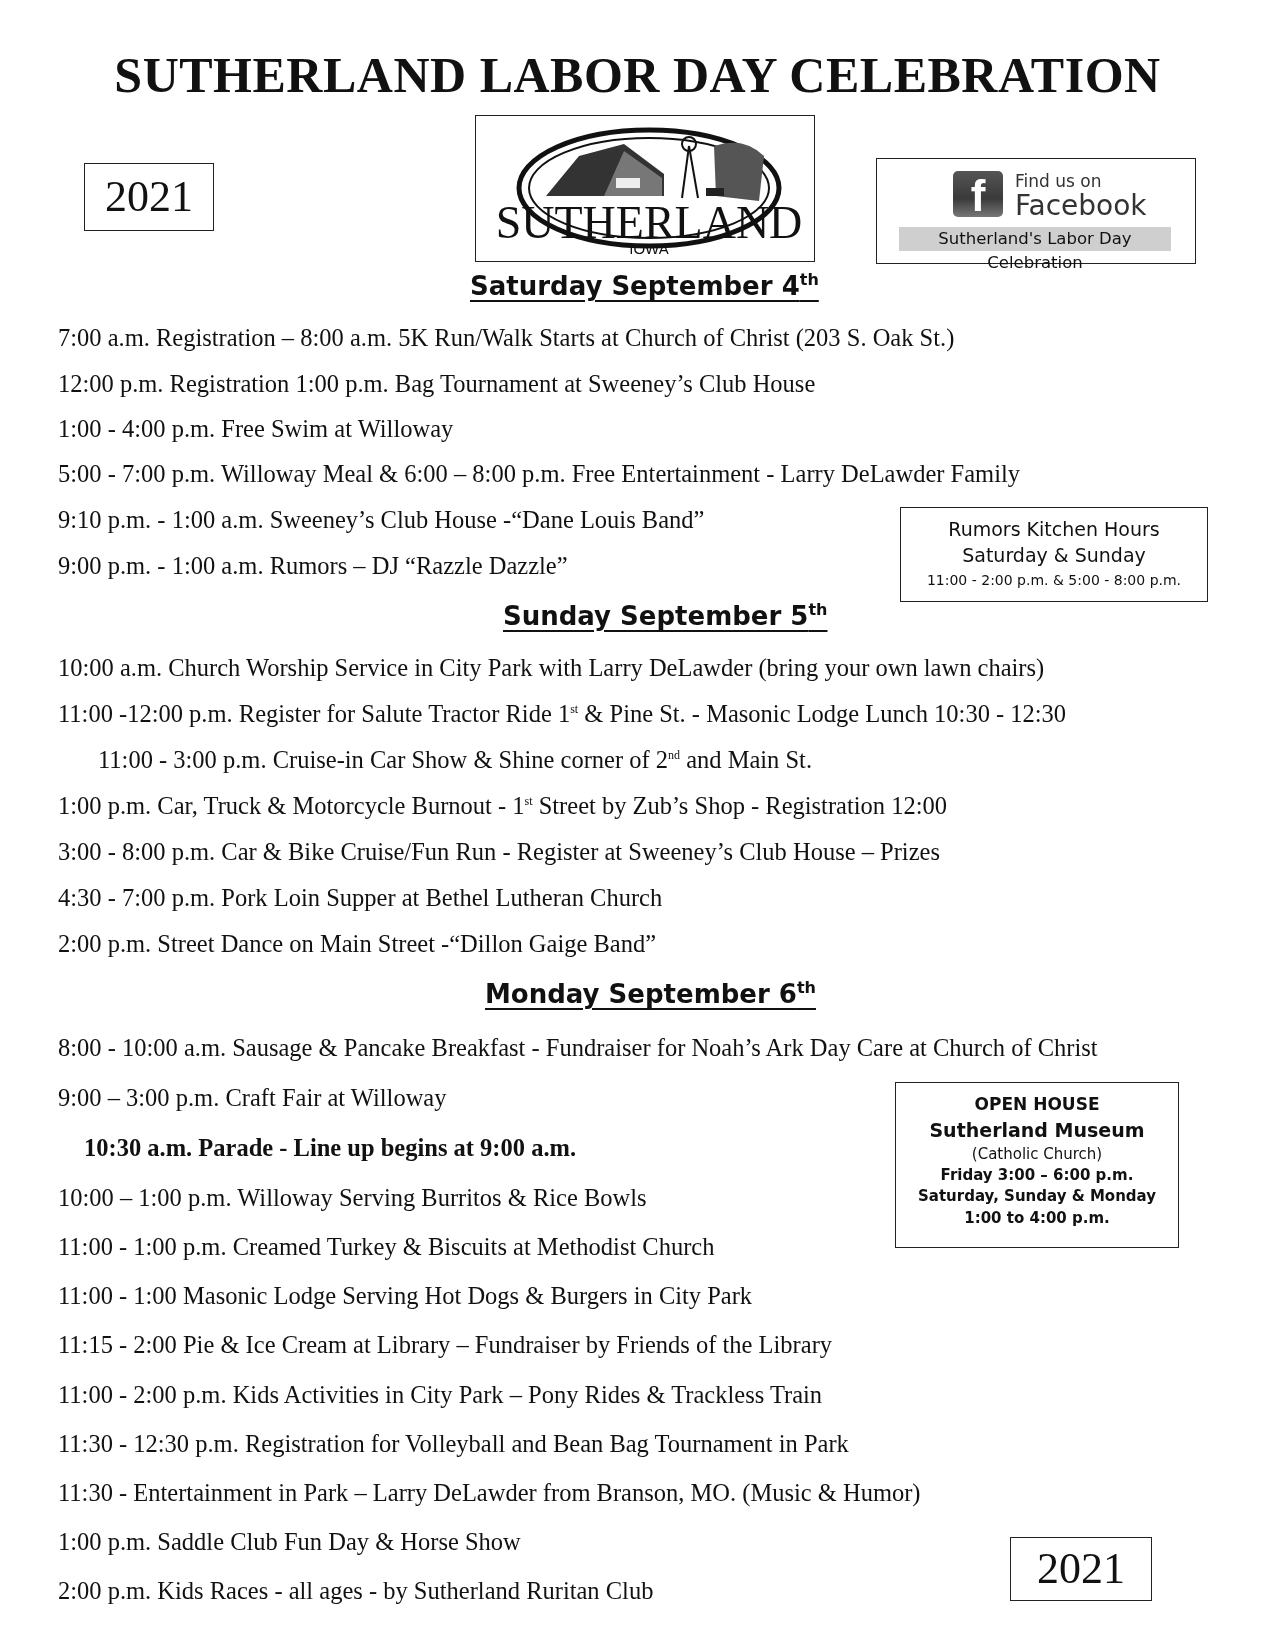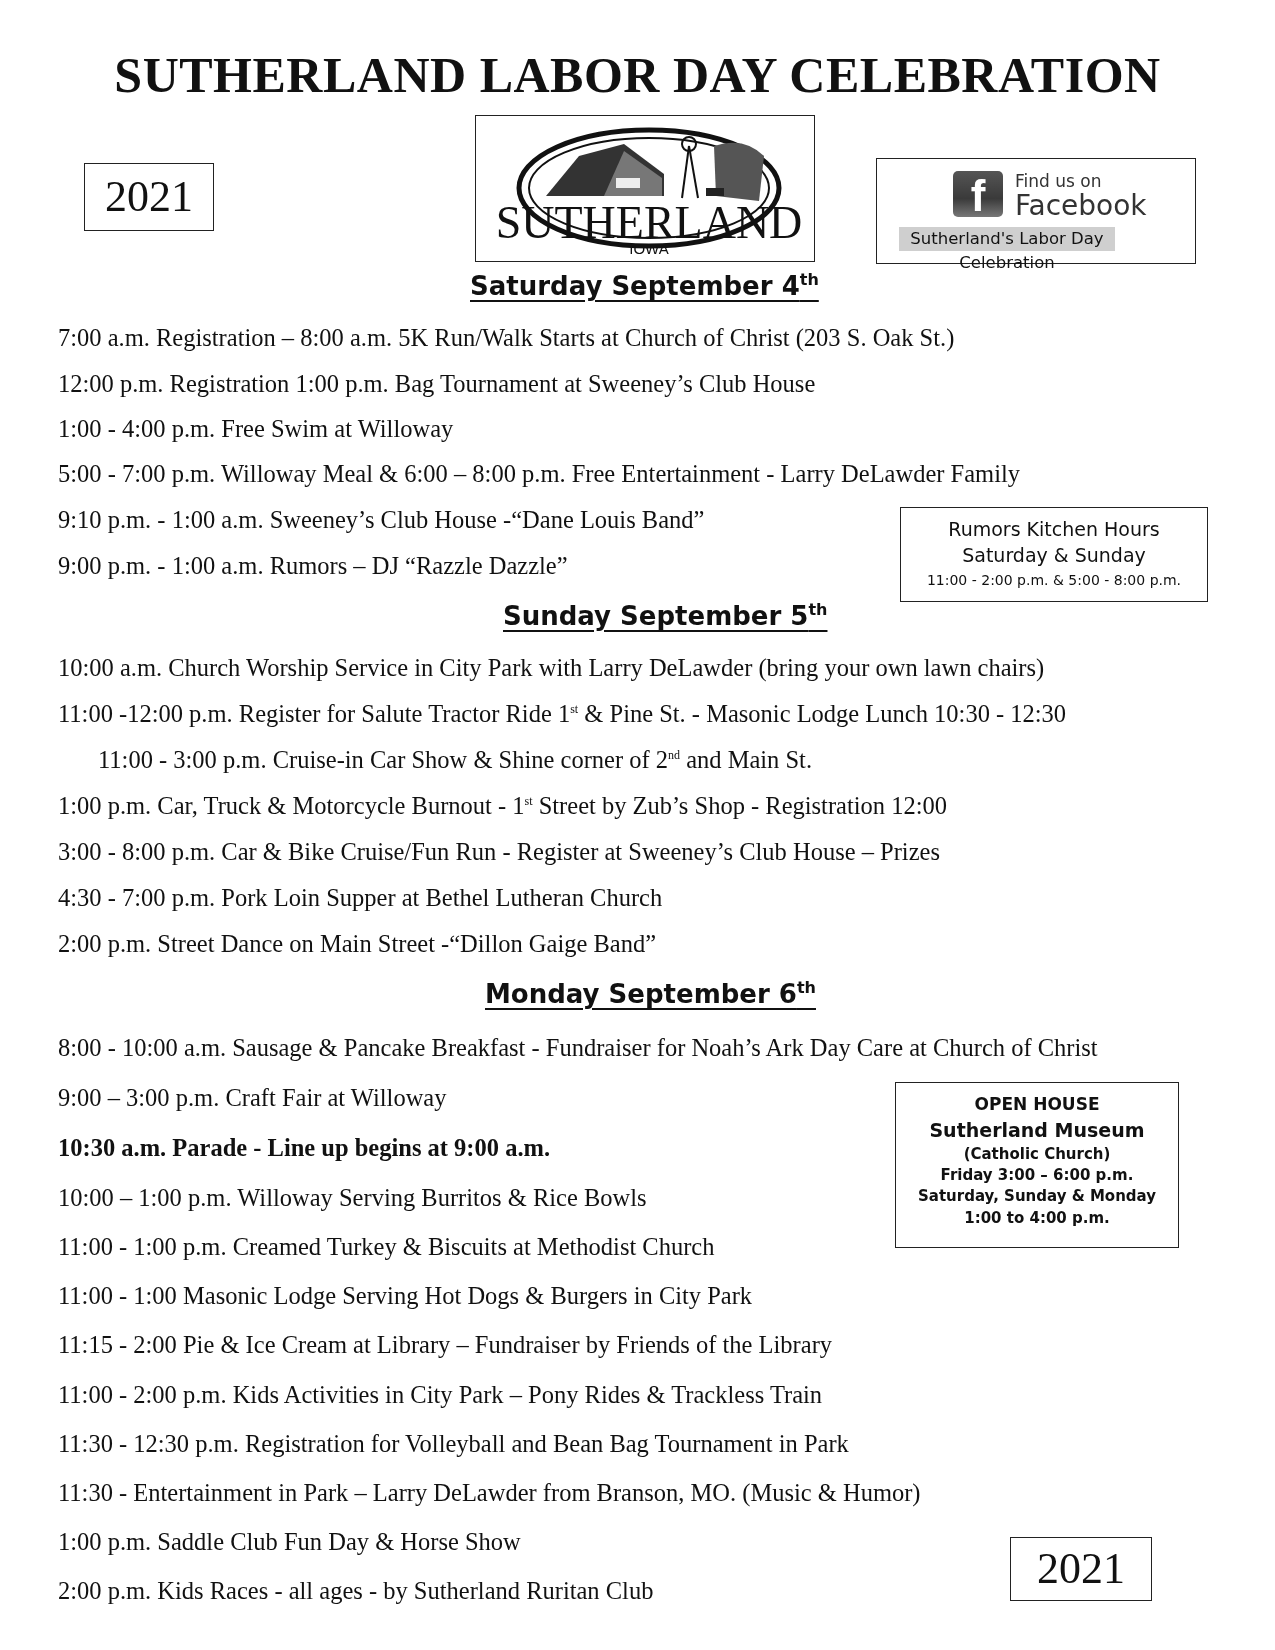--- a/index.html
+++ b/index.html
@@ -7,35 +7,35 @@
   .title { position:absolute; top:46px; left:0; width:1275px; text-align:center; font-size:50px; font-weight:bold; letter-spacing:0.5px; }
   .yearbox { position:absolute; border:1.5px solid #222; font-size:44px; text-align:center; font-family:"Liberation Serif", serif; }
   .yb-top { left:84px; top:163px; width:128px; height:66px; line-height:66px; }
   .yb-bot { left:1010px; top:1537px; width:140px; height:62px; line-height:62px; }
   .logo { position:absolute; left:475px; top:115px; width:330px; height:145px; border:1.5px solid #222;padding-left:8px; }
   .logo svg { display:block; }
   .fb { position:absolute; left:876px; top:158px; width:318px; height:104px; border:1.5px solid #222; font-family:"DejaVu Sans", sans-serif; }
   .fb-icon { position:absolute; left:76px; top:12px; width:50px; height:46px; background:linear-gradient(#555,#3a3a3a 60%,#777); border-radius:5px; color:#fff; font-weight:bold; font-size:44px; line-height:50px; text-align:center; font-family:"Liberation Sans", sans-serif; }
   .fb-find { position:absolute; left:138px; top:12px; font-size:17px; color:#333; }
   .fb-face { position:absolute; left:138px; top:30px; font-size:28px; color:#333; }
-  .fb-page { position:absolute; left:22px; top:68px; width:216px; height:24px; line-height:24px; background:#cfcfcf; font-size:16.5px; text-align:center; color:#111; }
+  .fb-page { position:absolute; left:22px; top:68px; width:272px; height:24px; line-height:24px; background:#cfcfcf; font-size:16.5px; text-align:center; color:#111; }
   .dayhead { position:absolute; font-family:"DejaVu Sans", sans-serif; font-weight:bold; font-size:26px; text-decoration:underline; text-underline-offset:5px; }
   .dayhead sup { font-size:16px; }
   .ev { position:absolute; left:58px; font-size:24.5px; white-space:nowrap; }
   .ev sup { font-size:12px; }
   .ev.bold { font-weight:bold; }
   .sidebox { position:absolute; border:1.5px solid #222; text-align:center; font-family:"DejaVu Sans", sans-serif; }
   .rk { left:900px; top:507px; width:306px; height:93px; }
   .rk .l1 { font-size:19px; margin-top:10px; }
   .rk .l2 { font-size:19px; margin-top:4px; }
   .rk .l3 { font-size:14px; margin-top:6px; }
   .oh { left:895px; top:1082px; width:282px; height:164px; }
   .oh .l1 { font-size:17px; font-weight:bold; margin-top:11px; }
   .oh .l2 { font-size:19px; font-weight:bold; margin-top:5px; }
-  .oh .l3 { font-size:15px; font-weight:bold; margin-top:4px; }
+  .oh .l3 { font-size:15px; font-weight:normal; margin-top:4px; }
   .oh .l4 { font-size:15px; font-weight:bold; margin-top:3px; }
   .oh .l5 { font-size:15px; font-weight:bold; margin-top:3px; }
   .oh .l6 { font-size:15px; font-weight:bold; margin-top:4px; }
 </style>
 </head>
 <body>
 
 <div class="title">SUTHERLAND LABOR DAY CELEBRATION</div>
 
 <div class="yearbox yb-top">2021</div>
@@ -83,21 +83,21 @@
 <div class="ev" style="top:700px;"><span>11:00 -12:00 p.m. Register for Salute Tractor Ride 1</span><sup>st</sup><span> &amp; Pine St. - Masonic Lodge Lunch 10:30 - 12:30</span></div>
 <div class="ev" style="top:746px;margin-left:40px;"><span>11:00 - 3:00 p.m. Cruise-in Car Show &amp; Shine corner of 2</span><sup>nd</sup><span> and Main St.</span></div>
 <div class="ev" style="top:792px;"><span>1:00 p.m. Car, Truck &amp; Motorcycle Burnout - 1</span><sup>st</sup><span> Street by Zub’s Shop - Registration 12:00</span></div>
 <div class="ev" style="top:838px;">3:00 - 8:00 p.m. Car &amp; Bike Cruise/Fun Run - Register at Sweeney’s Club House – Prizes</div>
 <div class="ev" style="top:884px;">4:30 - 7:00 p.m. Pork Loin Supper at Bethel Lutheran Church</div>
 <div class="ev" style="top:930px;">2:00 p.m. Street Dance on Main Street -“Dillon Gaige Band”</div>
 
 <div class="dayhead" style="left:485px; top:978px;"><span>Monday September 6</span><sup>th</sup></div>
 <div class="ev" style="top:1034px;">8:00 - 10:00 a.m. Sausage &amp; Pancake Breakfast - Fundraiser for Noah’s Ark Day Care at Church of Christ</div>
 <div class="ev" style="top:1084px;">9:00 – 3:00 p.m. Craft Fair at Willoway</div>
-<div class="ev bold" style="top:1134px;">10:30 a.m. Parade - Line up begins at 9:00 a.m.</div>
+<div class="ev bold" style="top:1134px;margin-left:26px;">10:30 a.m. Parade - Line up begins at 9:00 a.m.</div>
 <div class="ev" style="top:1184px;">10:00 – 1:00 p.m. Willoway Serving Burritos &amp; Rice Bowls</div>
 <div class="ev" style="top:1233px;">11:00 - 1:00 p.m. Creamed Turkey &amp; Biscuits at Methodist Church</div>
 <div class="ev" style="top:1282px;">11:00 - 1:00 Masonic Lodge Serving Hot Dogs &amp; Burgers in City Park</div>
 <div class="ev" style="top:1331px;">11:15 - 2:00 Pie &amp; Ice Cream at Library – Fundraiser by Friends of the Library</div>
 <div class="ev" style="top:1381px;">11:00 - 2:00 p.m.  Kids Activities in City Park – Pony Rides &amp; Trackless Train</div>
 <div class="ev" style="top:1430px;">11:30 - 12:30 p.m.  Registration for Volleyball and Bean Bag Tournament in Park</div>
 <div class="ev" style="top:1479px;">11:30 - Entertainment in Park – Larry DeLawder from Branson, MO. (Music &amp; Humor)</div>
 <div class="ev" style="top:1528px;">1:00 p.m. Saddle Club Fun Day &amp; Horse Show</div>
 <div class="ev" style="top:1577px;">2:00 p.m. Kids Races - all ages - by Sutherland Ruritan Club</div>
 

